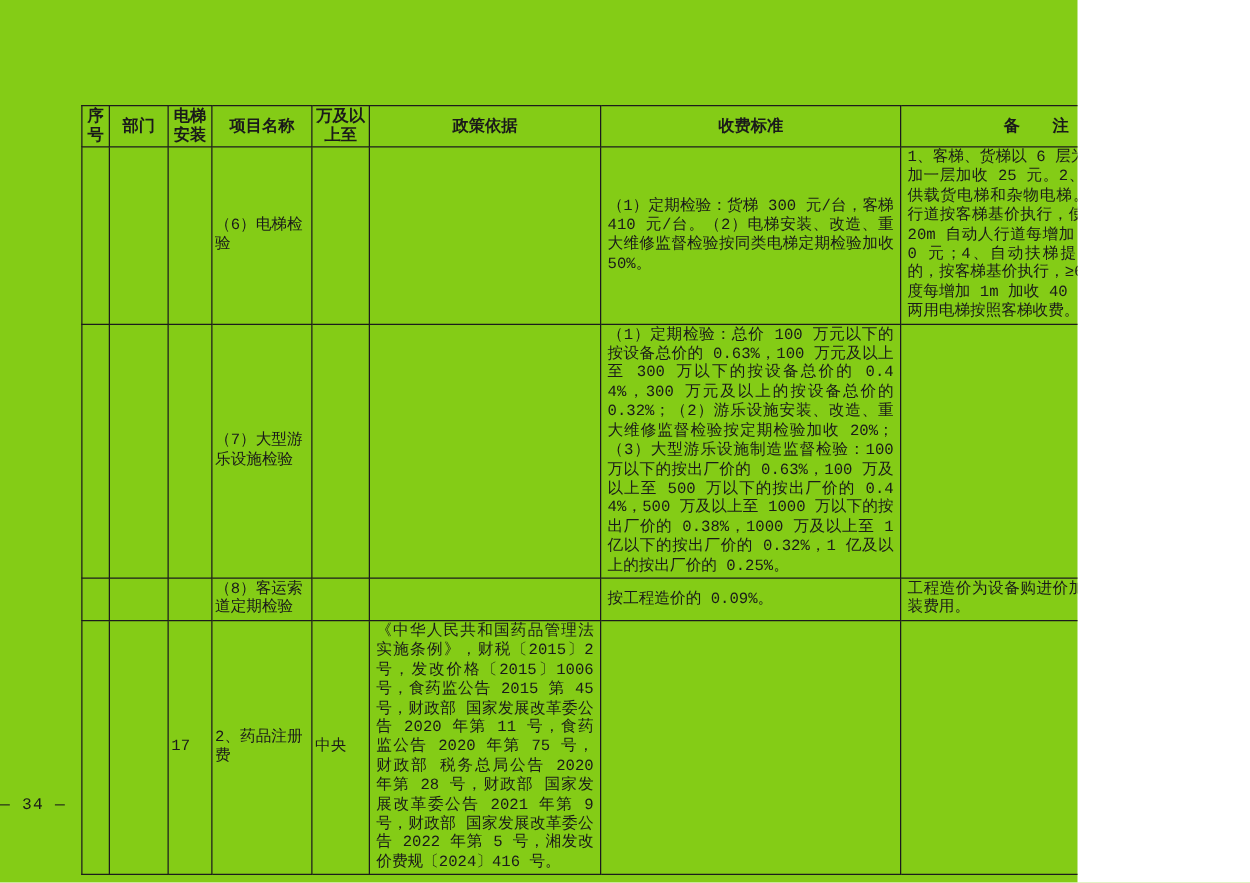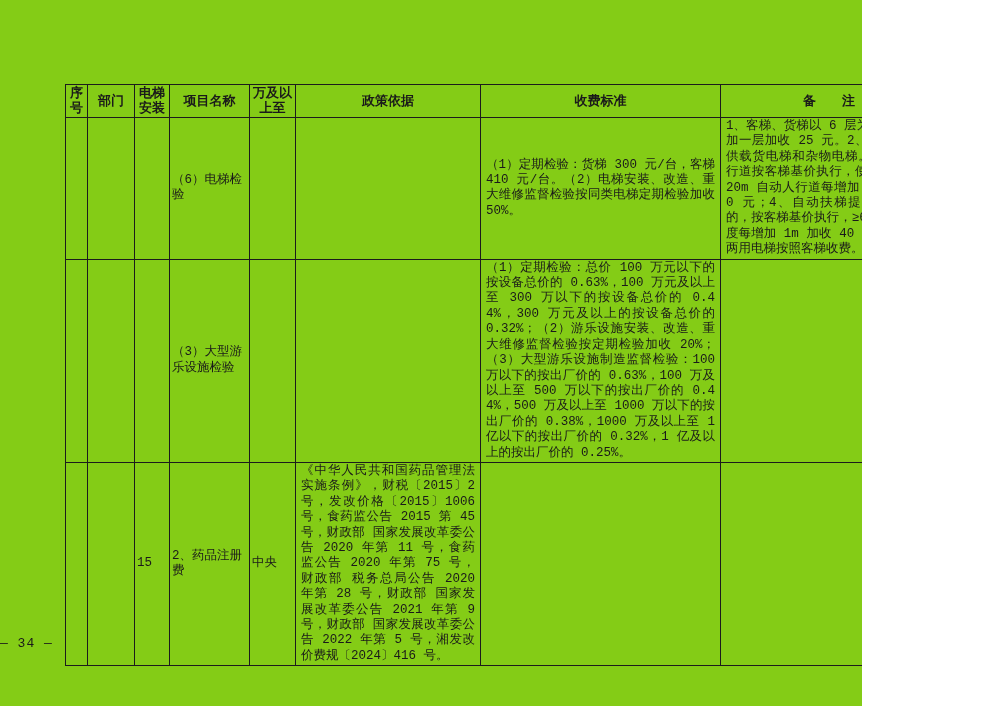--- a/index.html
+++ b/index.html
@@ -93,32 +93,42 @@
       <td class="c"></td>
       <td class="j"></td>
       <td class="j">（1）定期检验：货梯 300 元/台，客梯 410 元/台。（2）电梯安装、改造、重大维修监督检验按同类电梯定期检验加收 50%。</td>
       <td class="j">1、客梯、货梯以 6 层为基数，每增加一层加收 25 元。2、货梯包括仅供载货电梯和杂物电梯。3、自动人行道按客梯基价执行，使用区段大于 20m 自动人行道每增加 1m 加收 40 元；4、自动扶梯提升高度＜6m 的，按客梯基价执行，≥6m 的提升高度每增加 1m 加收 40 元；5、客货两用电梯按照客梯收费。</td>
     </tr>
 
     <tr style="height:170px">
       <td class="c"></td>
       <td class="c"></td>
       <td class="c"></td>
-      <td class="c">（3）大型游乐设施检验</td>
+      <td class="c">（7）大型游乐设施检验</td>
       <td class="c"></td>
       <td class="j"></td>
       <td class="j">（1）定期检验：总价 100 万元以下的按设备总价的 0.63%，100 万元及以上至 300 万以下的按设备总价的 0.44%，300 万元及以上的按设备总价的 0.32%；（2）游乐设施安装、改造、重大维修监督检验按定期检验加收 20%；（3）大型游乐设施制造监督检验：100 万以下的按出厂价的 0.63%，100 万及以上至 500 万以下的按出厂价的 0.44%，500 万及以上至 1000 万以下的按出厂价的 0.38%，1000 万及以上至 1 亿以下的按出厂价的 0.32%，1 亿及以上的按出厂价的 0.25%。</td>
       <td class="j"></td>
     </tr>
 
+    <tr style="height:34px">
+      <td class="c"></td>
+      <td class="c"></td>
+      <td class="c"></td>
+      <td class="c">（8）客运索道定期检验</td>
+      <td class="c"></td>
+      <td class="j"></td>
+      <td class="j">按工程造价的 0.09%。</td>
+      <td class="j">工程造价为设备购进价加上设备的安装费用。</td>
+    </tr>
 
     <tr style="height:186px">
       <td class="c"></td>
       <td class="c"></td>
-      <td class="c">15</td>
+      <td class="c">17</td>
       <td class="c">2、药品注册费</td>
       <td class="c">中央</td>
       <td class="j">《中华人民共和国药品管理法实施条例》，财税〔2015〕2 号，发改价格〔2015〕1006 号，食药监公告 2015 第 45 号，财政部 国家发展改革委公告 2020 年第 11 号，食药监公告 2020 年第 75 号，财政部 税务总局公告 2020 年第 28 号，财政部 国家发展改革委公告 2021 年第 9 号，财政部 国家发展改革委公告 2022 年第 5 号，湘发改价费规〔2024〕416 号。</td>
       <td class="j"></td>
       <td class="j"></td>
     </tr>
   </tbody>
     </table>
 
   <div class="footer-pageno">— 34 —</div>

